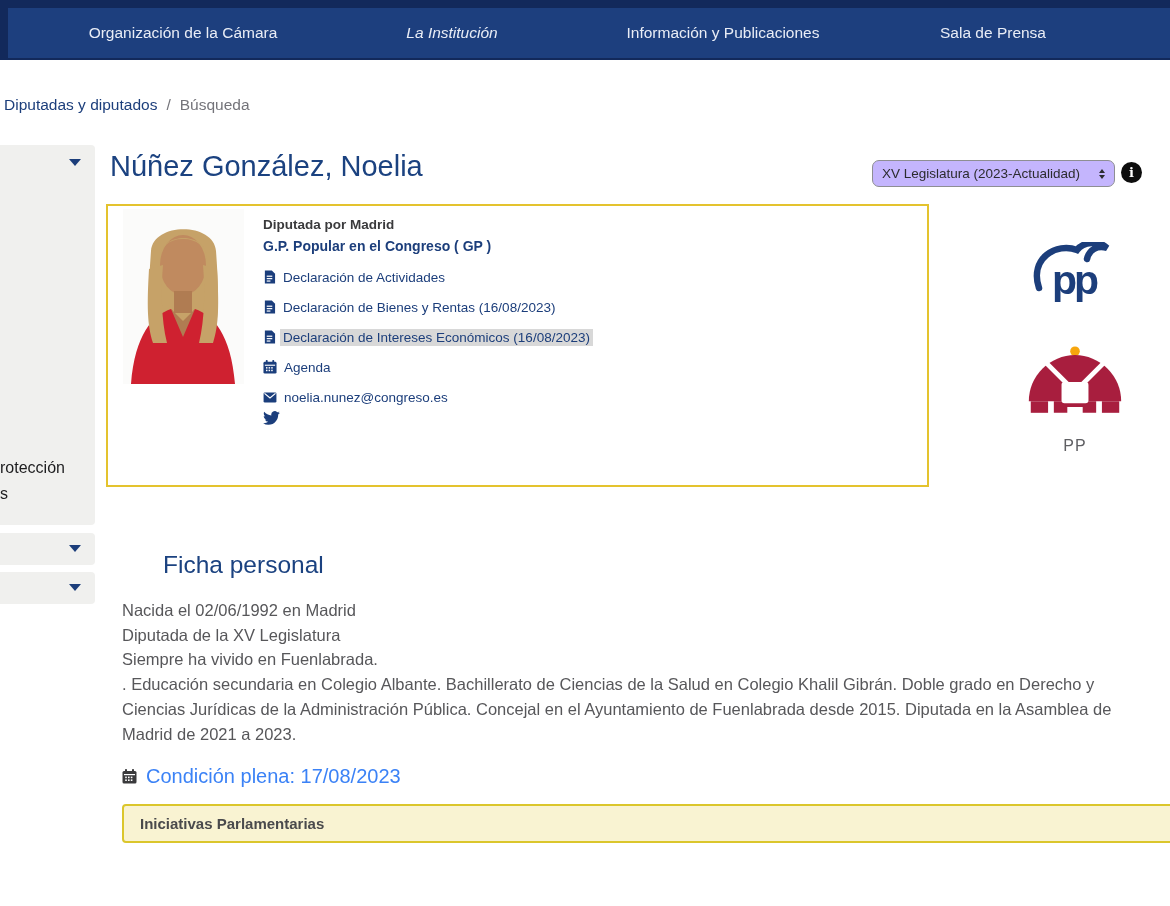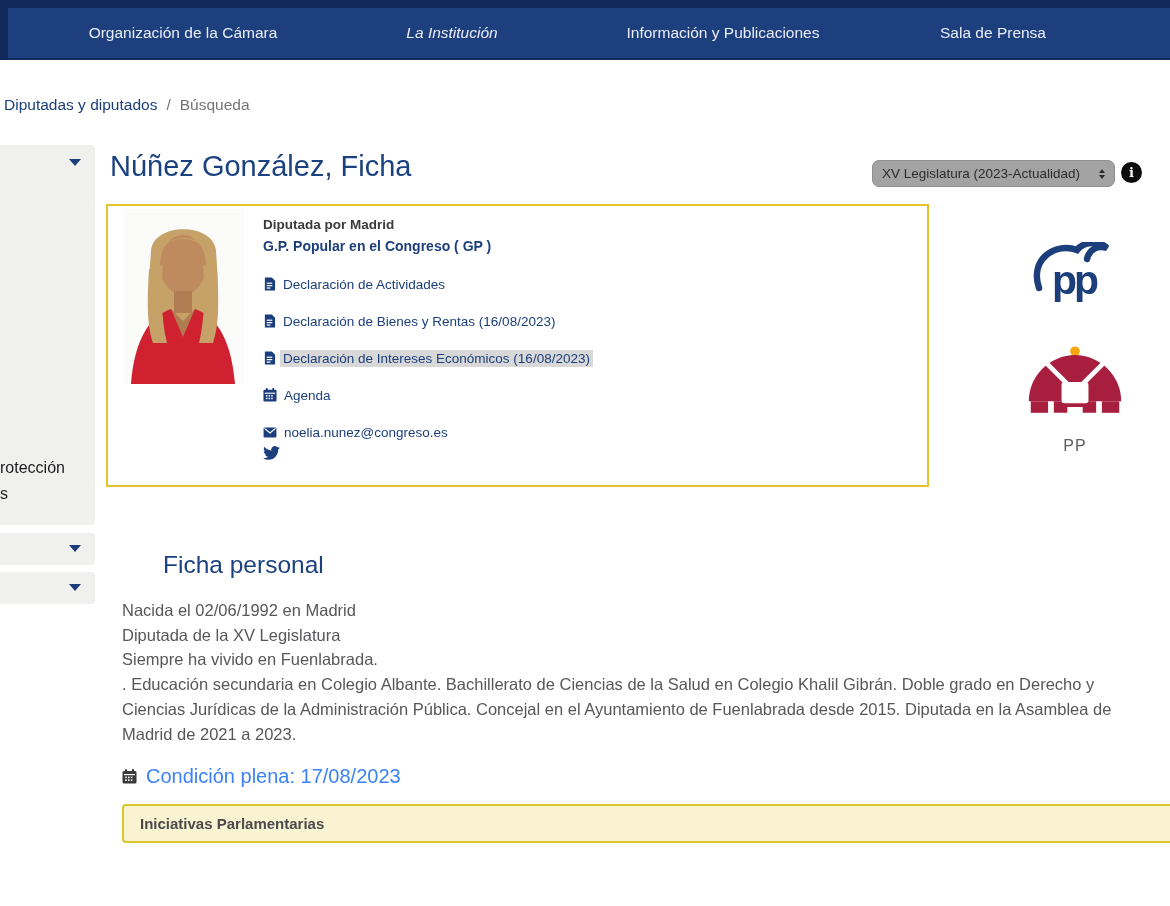--- a/index.html
+++ b/index.html
@@ -24,33 +24,33 @@
   .side-panel { position:absolute; left:0; top:145px; width:95px; height:380px; background:#f0f0ee; border-radius:0 4px 4px 0; }
   .side-bar1 { position:absolute; left:0; top:533px; width:95px; height:32px; background:#f0f0ee; border-radius:0 4px 4px 0; }
   .side-bar2 { position:absolute; left:0; top:572px; width:95px; height:32px; background:#f0f0ee; border-radius:0 4px 4px 0; }
   .tri { width:0; height:0; border-left:6px solid transparent; border-right:6px solid transparent; border-top:7px solid #1c3e7b; position:absolute; }
   .side-panel .tri { right:14px; top:14px; }
   .side-bar1 .tri, .side-bar2 .tri { right:14px; top:12px; }
   .side-frag { position:absolute; left:0; top:310px; font-size:16px; color:#1c1c1e; line-height:26px; }
 
   
   .page-title { position:absolute; left:110px; top:150px; font-size:29px; font-weight:500; color:#1b4280; }
-  .legis-select { position:absolute; left:872px; top:160px; width:243px; height:27px; border:1px solid #8e8e93; border-radius:7px; background:#a3a3a3; display:flex; align-items:center; justify-content:space-between; padding:0 9px; font-size:13.5px; color:#2c2c2e; cursor:pointer; }
+  .legis-select { position:absolute; left:872px; top:160px; width:243px; height:27px; border:1px solid #8e8e93; border-radius:7px; background:#c4b5fd; display:flex; align-items:center; justify-content:space-between; padding:0 9px; font-size:13.5px; color:#2c2c2e; cursor:pointer; }
   .updown { display:flex; flex-direction:column; gap:2px; }
   .updown .u { width:0;height:0;border-left:3.5px solid transparent;border-right:3.5px solid transparent;border-bottom:4.5px solid #2c2c2e; }
   .updown .d { width:0;height:0;border-left:3.5px solid transparent;border-right:3.5px solid transparent;border-top:4.5px solid #2c2c2e; }
   .info-circle { position:absolute; left:1121px; top:162px; width:21px; height:21px; border-radius:50%; background:#0d0d0d; color:#fff; display:flex; align-items:center; justify-content:center; font-family:"DejaVu Serif",serif; font-weight:bold; font-size:13px; cursor:pointer; }
 
   
   .card { position:absolute; left:106px; top:204px; width:823px; height:283px; background:#fff; border:2px solid #e4c32e; }
   .photo { position:absolute; left:15px; top:3px; width:121px; height:175px; }
   .pcol { position:absolute; left:155px; top:11px; }
   .p-pos { font-size:13.5px; font-weight:bold; color:#3a3a3c; }
   .p-group { margin-top:6px; font-size:14px; font-weight:bold; color:#1c3e7b; cursor:pointer; }
-  .plink { display:flex; align-items:center; gap:7px; margin-top:23px; height:14px; font-size:13.5px; color:#1c3e7b; cursor:pointer; }
+  .plink { display:flex; align-items:center; gap:7px; margin-top:16px; height:14px; font-size:13.5px; color:#1c3e7b; cursor:pointer; }
   .plink .lbl.hl { background:#d8d8d8; padding:1px 3px; margin:-1px -3px; }
   .tw-row { margin-top:7px; cursor:pointer; }
   .rcol-pplogo { position:absolute; left:921px; top:36px; }
   .rcol-hemi { position:absolute; left:917px; top:139px; }
   .rcol-label { position:absolute; left:917px; top:231px; width:100px; text-align:center; font-size:16px; letter-spacing:1px; color:#5f5f63; }
 
   
   .ficha-h { position:absolute; left:122px; top:551px; font-size:24.5px; font-weight:500; color:#1b4280;margin-left:41px; }
   .bio { position:absolute; left:122px; top:598px; width:1015px; font-size:16.5px; line-height:24.7px; color:#57575a; }
   .cond-row { position:absolute; left:122px; top:765px; display:flex; align-items:center; gap:9px; font-size:20px; color:#3b82f6; }
@@ -89,21 +89,21 @@
       <div>s</div>
     </div>
   </div>
   <div class="side-bar1">
     <span class="tri"></span>
   </div>
   <div class="side-bar2">
     <span class="tri"></span>
   </div>
 
-  <h1 class="page-title">Núñez González, Ficha</h1>
+  <h1 class="page-title">Núñez González, Noelia</h1>
   <div class="legis-select">
     <span>XV Legislatura (2023-Actualidad)</span>
     <span class="updown icn">
         <span class="u"></span>
         <span class="d"></span>
       </span>
   </div>
   <div class="info-circle">i</div>
 
   <div class="card">

